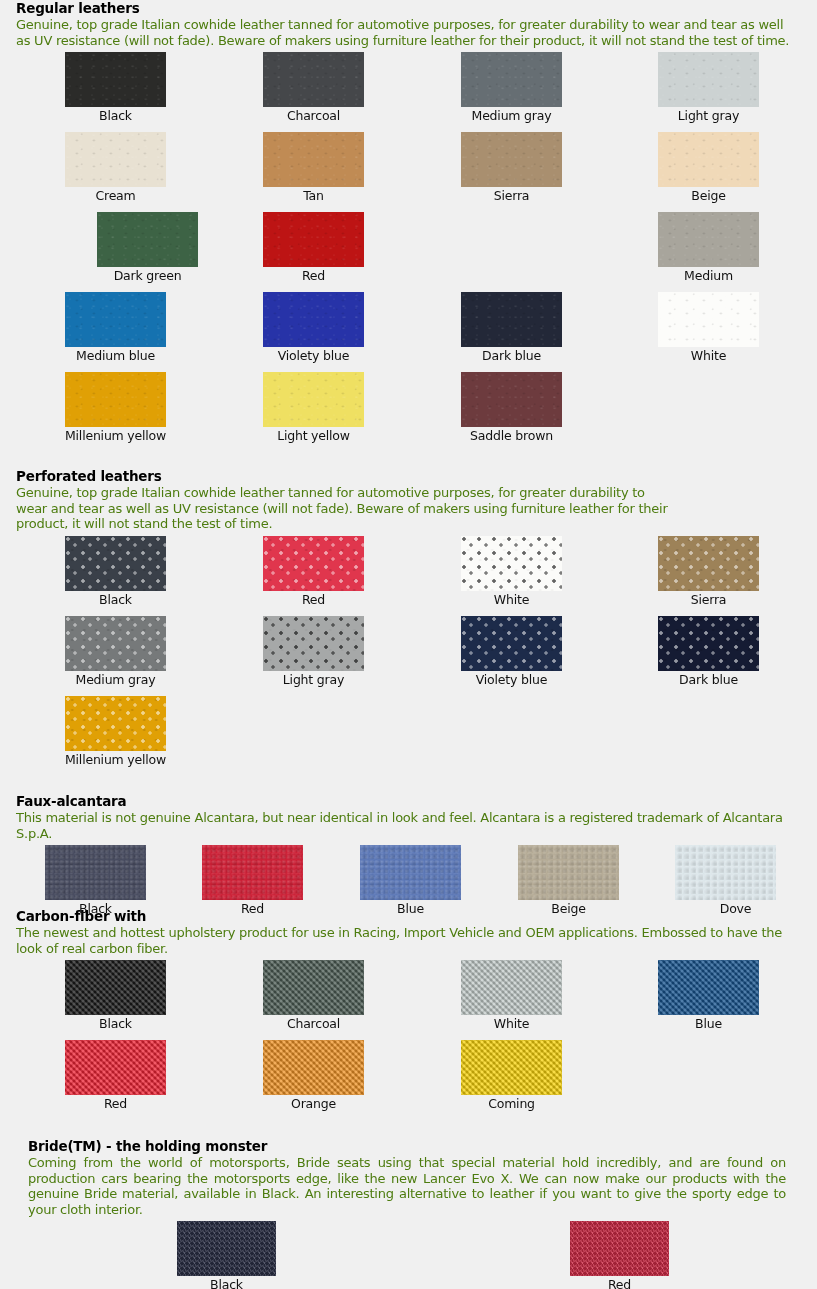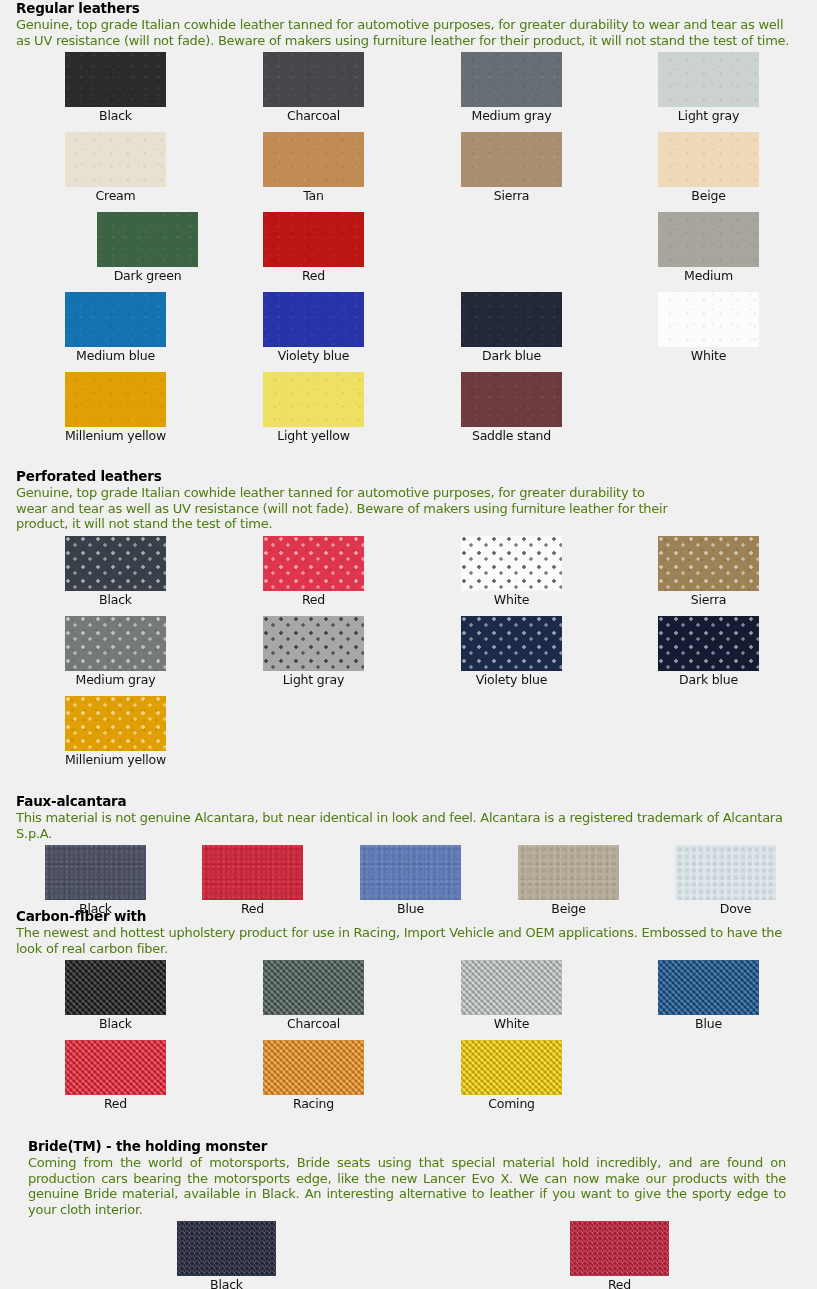--- a/index.html
+++ b/index.html
@@ -174,21 +174,21 @@
           <div class="cell" style="left: 49px; top: 320px; width: 101px;">
             <span class="swatch tex-leather" style="width: 101px; height: 55px; background-color: rgb(224, 160, 5);"></span>
             <span class="cap">Millenium yellow</span>
           </div>
           <div class="cell" style="left: 247px; top: 320px; width: 101px;">
             <span class="swatch tex-leather" style="width: 101px; height: 55px; background-color: rgb(239, 224, 98);"></span>
             <span class="cap">Light yellow</span>
           </div>
           <div class="cell" style="left: 445px; top: 320px; width: 101px;">
             <span class="swatch tex-leather" style="width: 101px; height: 55px; background-color: rgb(109, 59, 62);"></span>
-            <span class="cap">Saddle stand</span>
+            <span class="cap">Saddle brown</span>
           </div>
         </div>
       </div>
       <div class="section" style="position: absolute; left: 0px; top: 468px; width: 688px;">
         <div class="sec-title">Perforated leathers</div>
         <div class="sec-desc">Genuine, top grade Italian cowhide leather tanned for automotive purposes, for greater durability to wear and tear as well as UV resistance (will not fade). Beware of makers using furniture leather for their product, it will not stand the test of time.</div>
         <div class="grid" style="height: 240px;">
           <div class="cell" style="left: 49px; top: 0px; width: 101px;">
             <span class="swatch tex-perf-dark" style="width: 101px; height: 55px; background-color: rgb(58, 64, 73);"></span>
             <span class="cap">Black</span>
@@ -272,21 +272,21 @@
           <div class="cell" style="left: 642px; top: 0px; width: 101px;">
             <span class="swatch tex-carbon" style="width: 101px; height: 55px; background-color: rgb(23, 83, 142);"></span>
             <span class="cap">Blue</span>
           </div>
           <div class="cell" style="left: 49px; top: 80px; width: 101px;">
             <span class="swatch tex-carbon" style="width: 101px; height: 55px; background-color: rgb(239, 36, 54);"></span>
             <span class="cap">Red</span>
           </div>
           <div class="cell" style="left: 247px; top: 80px; width: 101px;">
             <span class="swatch tex-carbon" style="width: 101px; height: 55px; background-color: rgb(239, 147, 39);"></span>
-            <span class="cap">Racing</span>
+            <span class="cap">Orange</span>
           </div>
           <div class="cell" style="left: 445px; top: 80px; width: 101px;">
             <span class="swatch tex-carbon" style="width: 101px; height: 55px; background-color: rgb(247, 209, 11);"></span>
             <span class="cap">Coming</span>
           </div>
         </div>
       </div>
       <div class="section" style="position: absolute; left: 12px; top: 1138px; width: 790px;">
         <div class="sec-title">Bride(TM) - the holding monster</div>
         <div class="sec-desc justify">Coming from the world of motorsports, Bride seats using that special material hold incredibly, and are found on production cars bearing the motorsports edge, like the new Lancer Evo X. We can now make our products with the genuine Bride material, available in Black. An interesting alternative to leather if you want to give the sporty edge to your cloth interior.</div>

